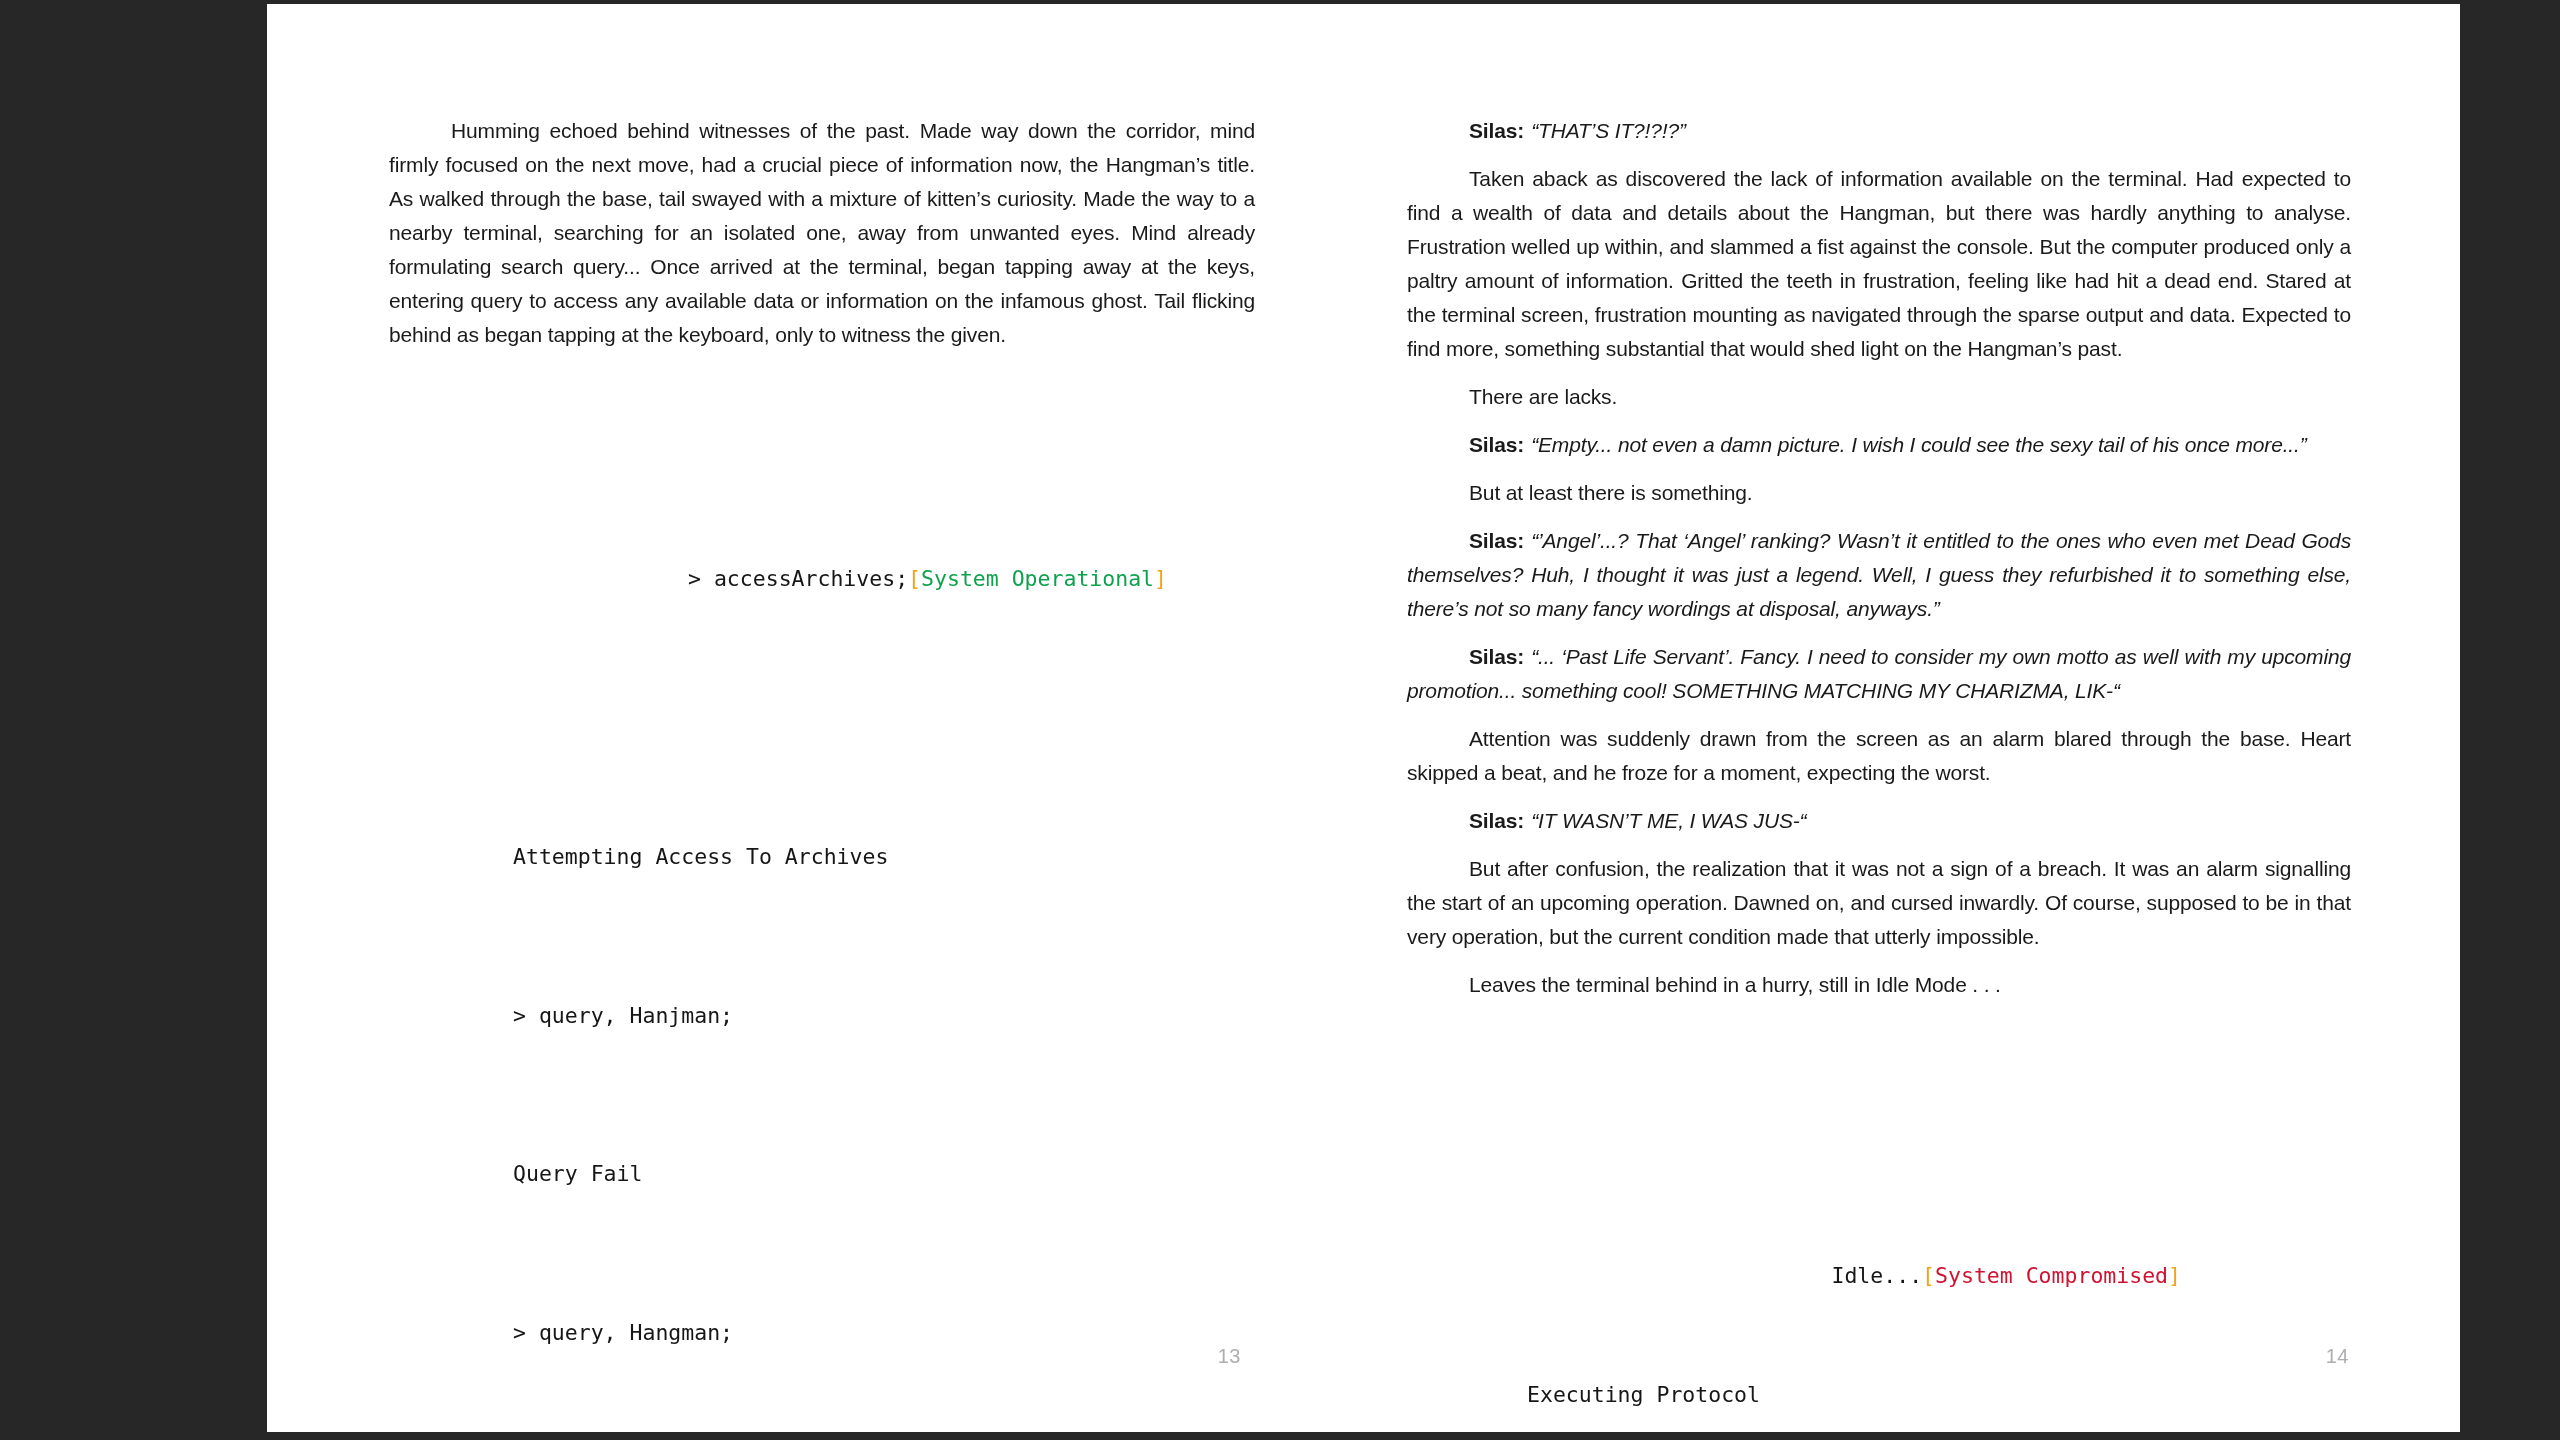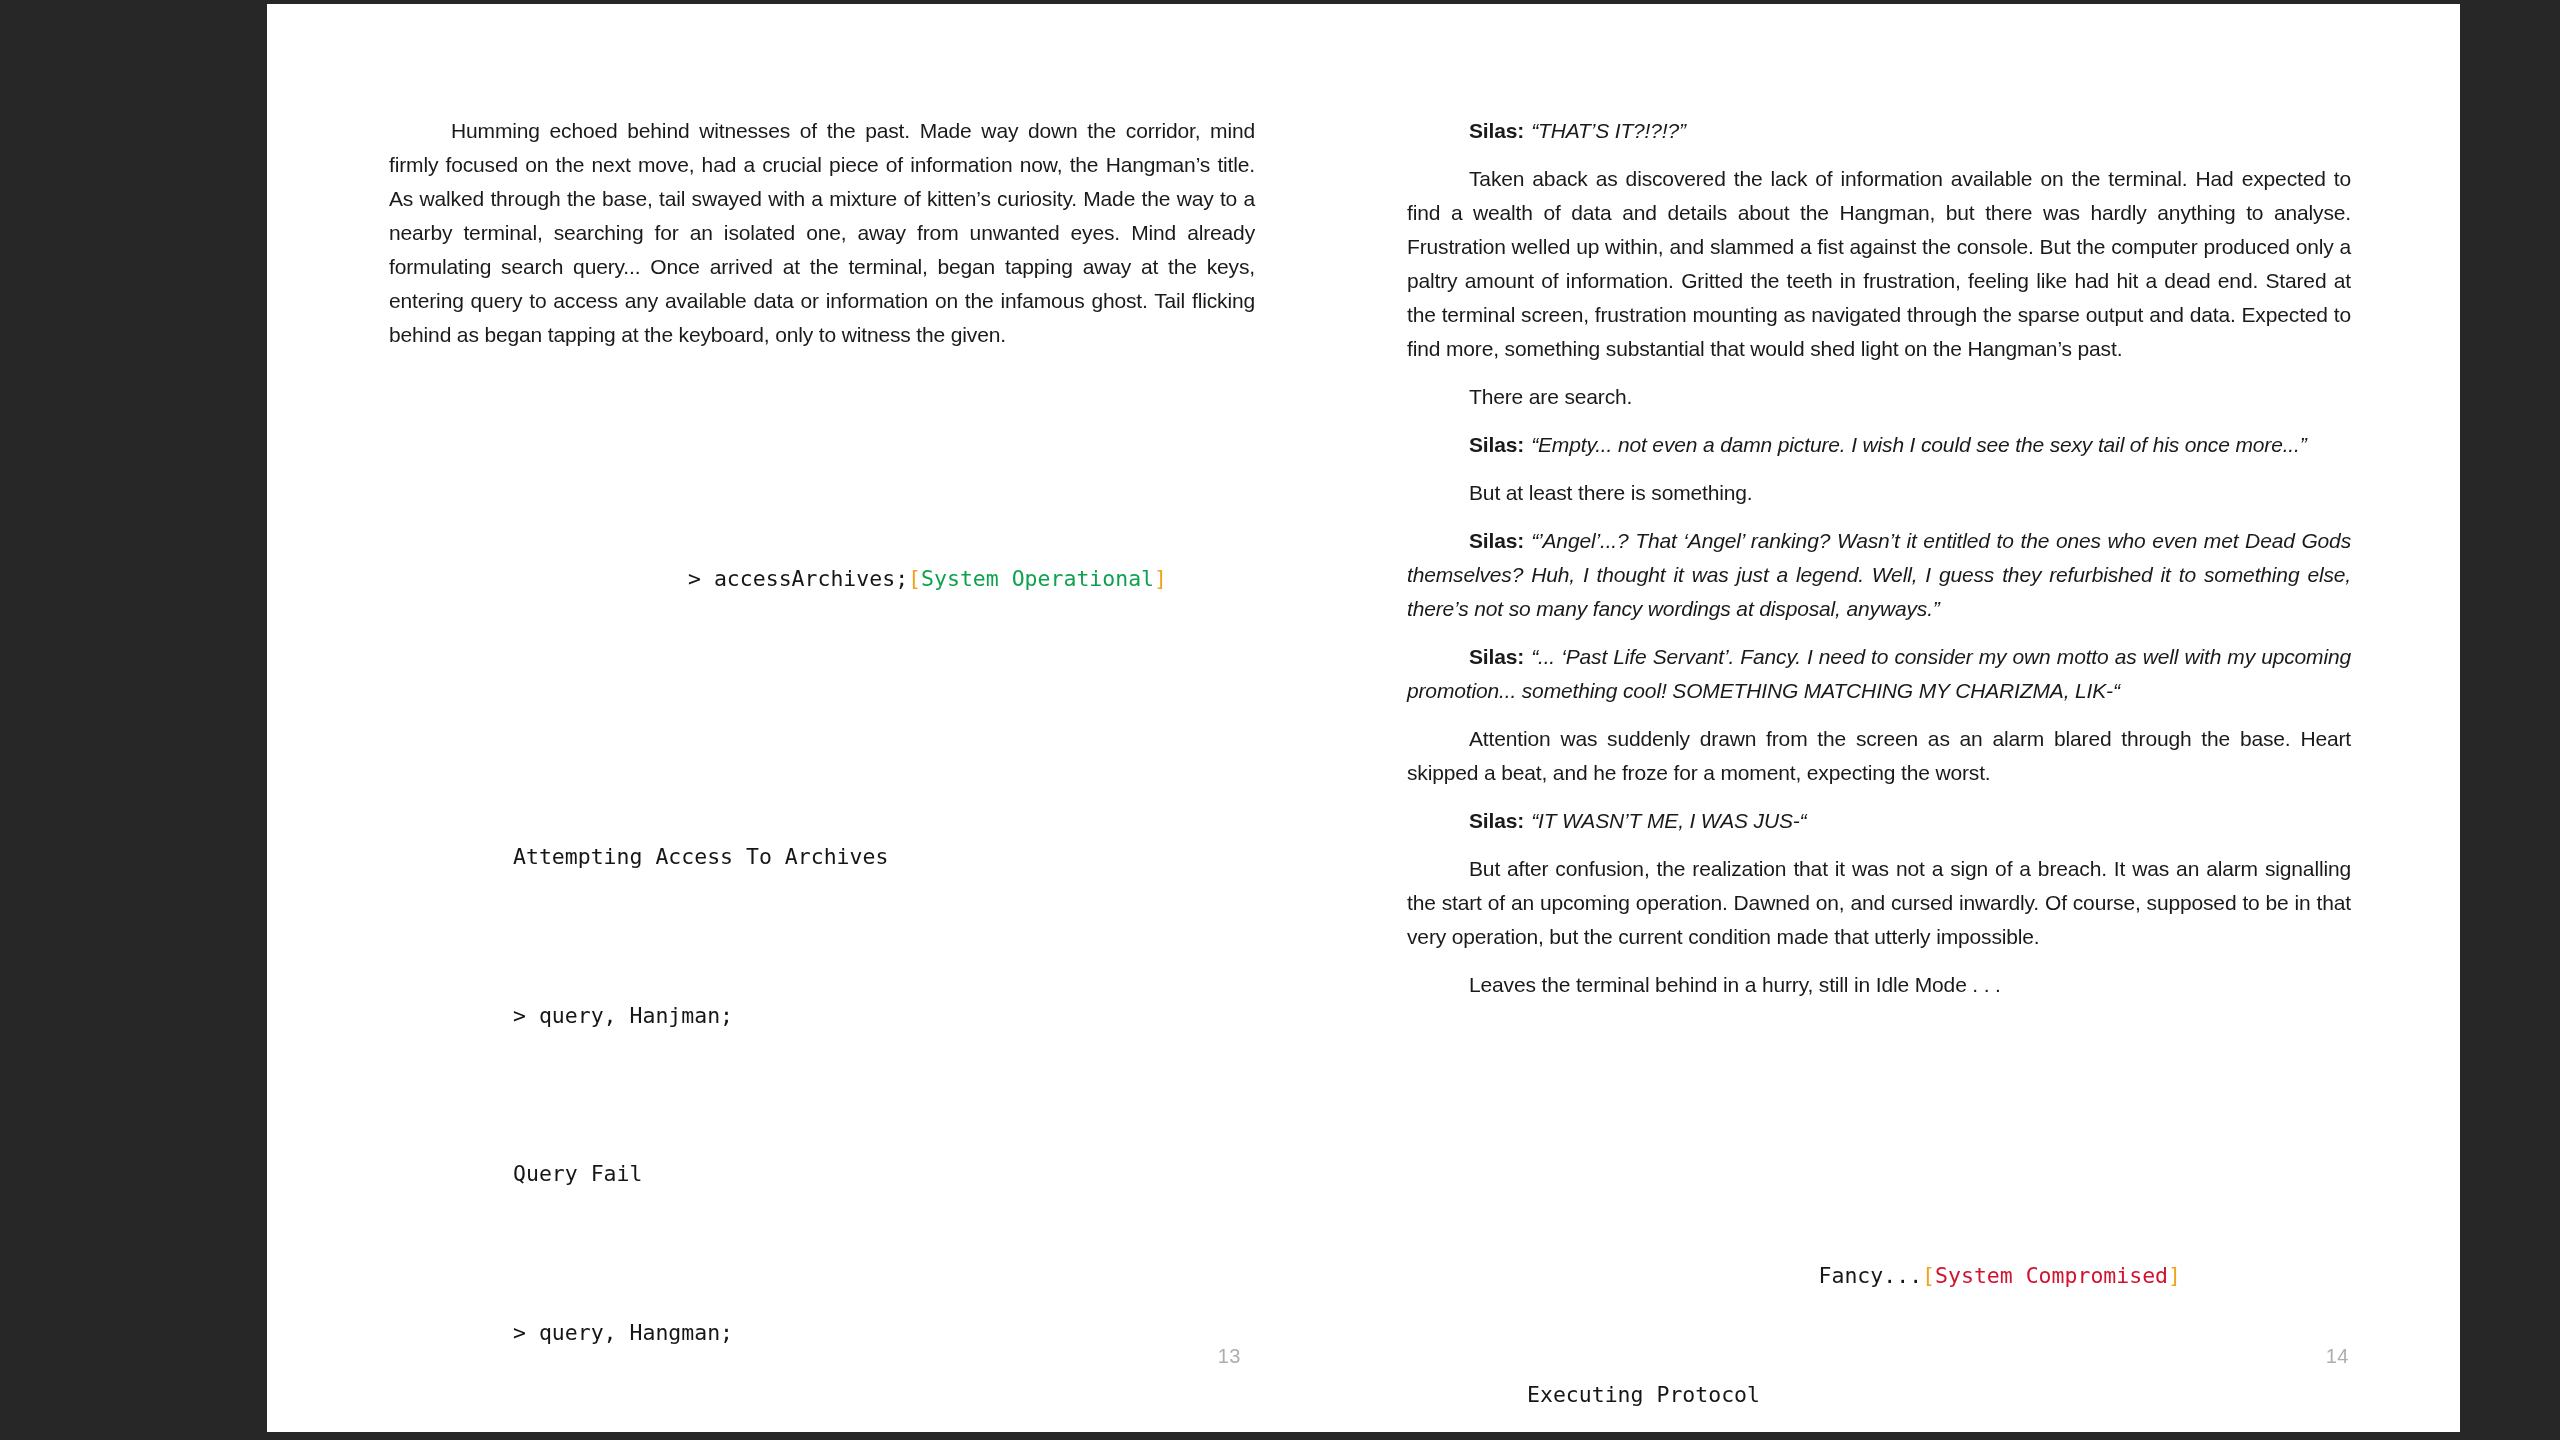--- a/index.html
+++ b/index.html
@@ -98,21 +98,21 @@
   <div class="page-num">13</div>
 </div>
 
 <div class="page page-right">
   <div>
 
       <p class="para"><span class="speaker">Silas:</span><span class="quote">“THAT’S IT?!?!?”</span><span></span></p>
 
       <p class="para"><span class="speaker"></span><span class="quote"></span><span>Taken aback as discovered the lack of information available on the terminal. Had expected to find a wealth of data and details about the Hangman, but there was hardly anything to analyse. Frustration welled up within, and slammed a fist against the console. But the computer produced only a paltry amount of information. Gritted the teeth in frustration, feeling like had hit a dead end. Stared at the terminal screen, frustration mounting as navigated through the sparse output and data. Expected to find more, something substantial that would shed light on the Hangman’s past.</span></p>
 
-      <p class="para"><span class="speaker"></span><span class="quote"></span><span>There are search.</span></p>
+      <p class="para"><span class="speaker"></span><span class="quote"></span><span>There are lacks.</span></p>
 
       <p class="para"><span class="speaker">Silas:</span><span class="quote">“Empty... not even a damn picture. I wish I could see the sexy tail of his once more...”</span><span></span></p>
 
       <p class="para"><span class="speaker"></span><span class="quote"></span><span>But at least there is something.</span></p>
 
       <p class="para"><span class="speaker">Silas:</span><span class="quote">“’Angel’...? That ‘Angel’ ranking? Wasn’t it entitled to the ones who even met Dead Gods themselves? Huh, I thought it was just a legend. Well, I guess they refurbished it to something else, there’s not so many fancy wordings at disposal, anyways.”</span><span></span></p>
 
       <p class="para"><span class="speaker">Silas:</span><span class="quote">“... ‘Past Life Servant’. Fancy. I need to consider my own motto as well with my upcoming promotion... something cool! SOMETHING MATCHING MY CHARIZMA, LIK-“</span><span></span></p>
 
       <p class="para"><span class="speaker"></span><span class="quote"></span><span>Attention was suddenly drawn from the screen as an alarm blared through the base. Heart skipped a beat, and he froze for a moment, expecting the worst.</span></p>
@@ -120,21 +120,21 @@
       <p class="para"><span class="speaker">Silas:</span><span class="quote">“IT WASN’T ME, I WAS JUS-“</span><span></span></p>
 
       <p class="para"><span class="speaker"></span><span class="quote"></span><span>But after confusion, the realization that it was not a sign of a breach. It was an alarm signalling the start of an upcoming operation. Dawned on, and cursed inwardly. Of course, supposed to be in that very operation, but the current condition made that utterly impossible.</span></p>
 
       <p class="para"><span class="speaker"></span><span class="quote"></span><span>Leaves the terminal behind in a hurry, still in Idle Mode . . .</span></p>
     </div>
 
   <div class="terminal terminal-right">
     <div class="t-cmds-right">
       <div class="t-statusline">
-        <span>Fancy...</span>
+        <span>Idle...</span>
         <span><span class="bracket">[</span><span class="bad">System Compromised</span><span class="bracket">]</span></span>
       </div>
       <div class="t-line">Executing Protocol</div>
       
       
       
     </div>
   </div>
 
   <div class="page-num">14</div>

